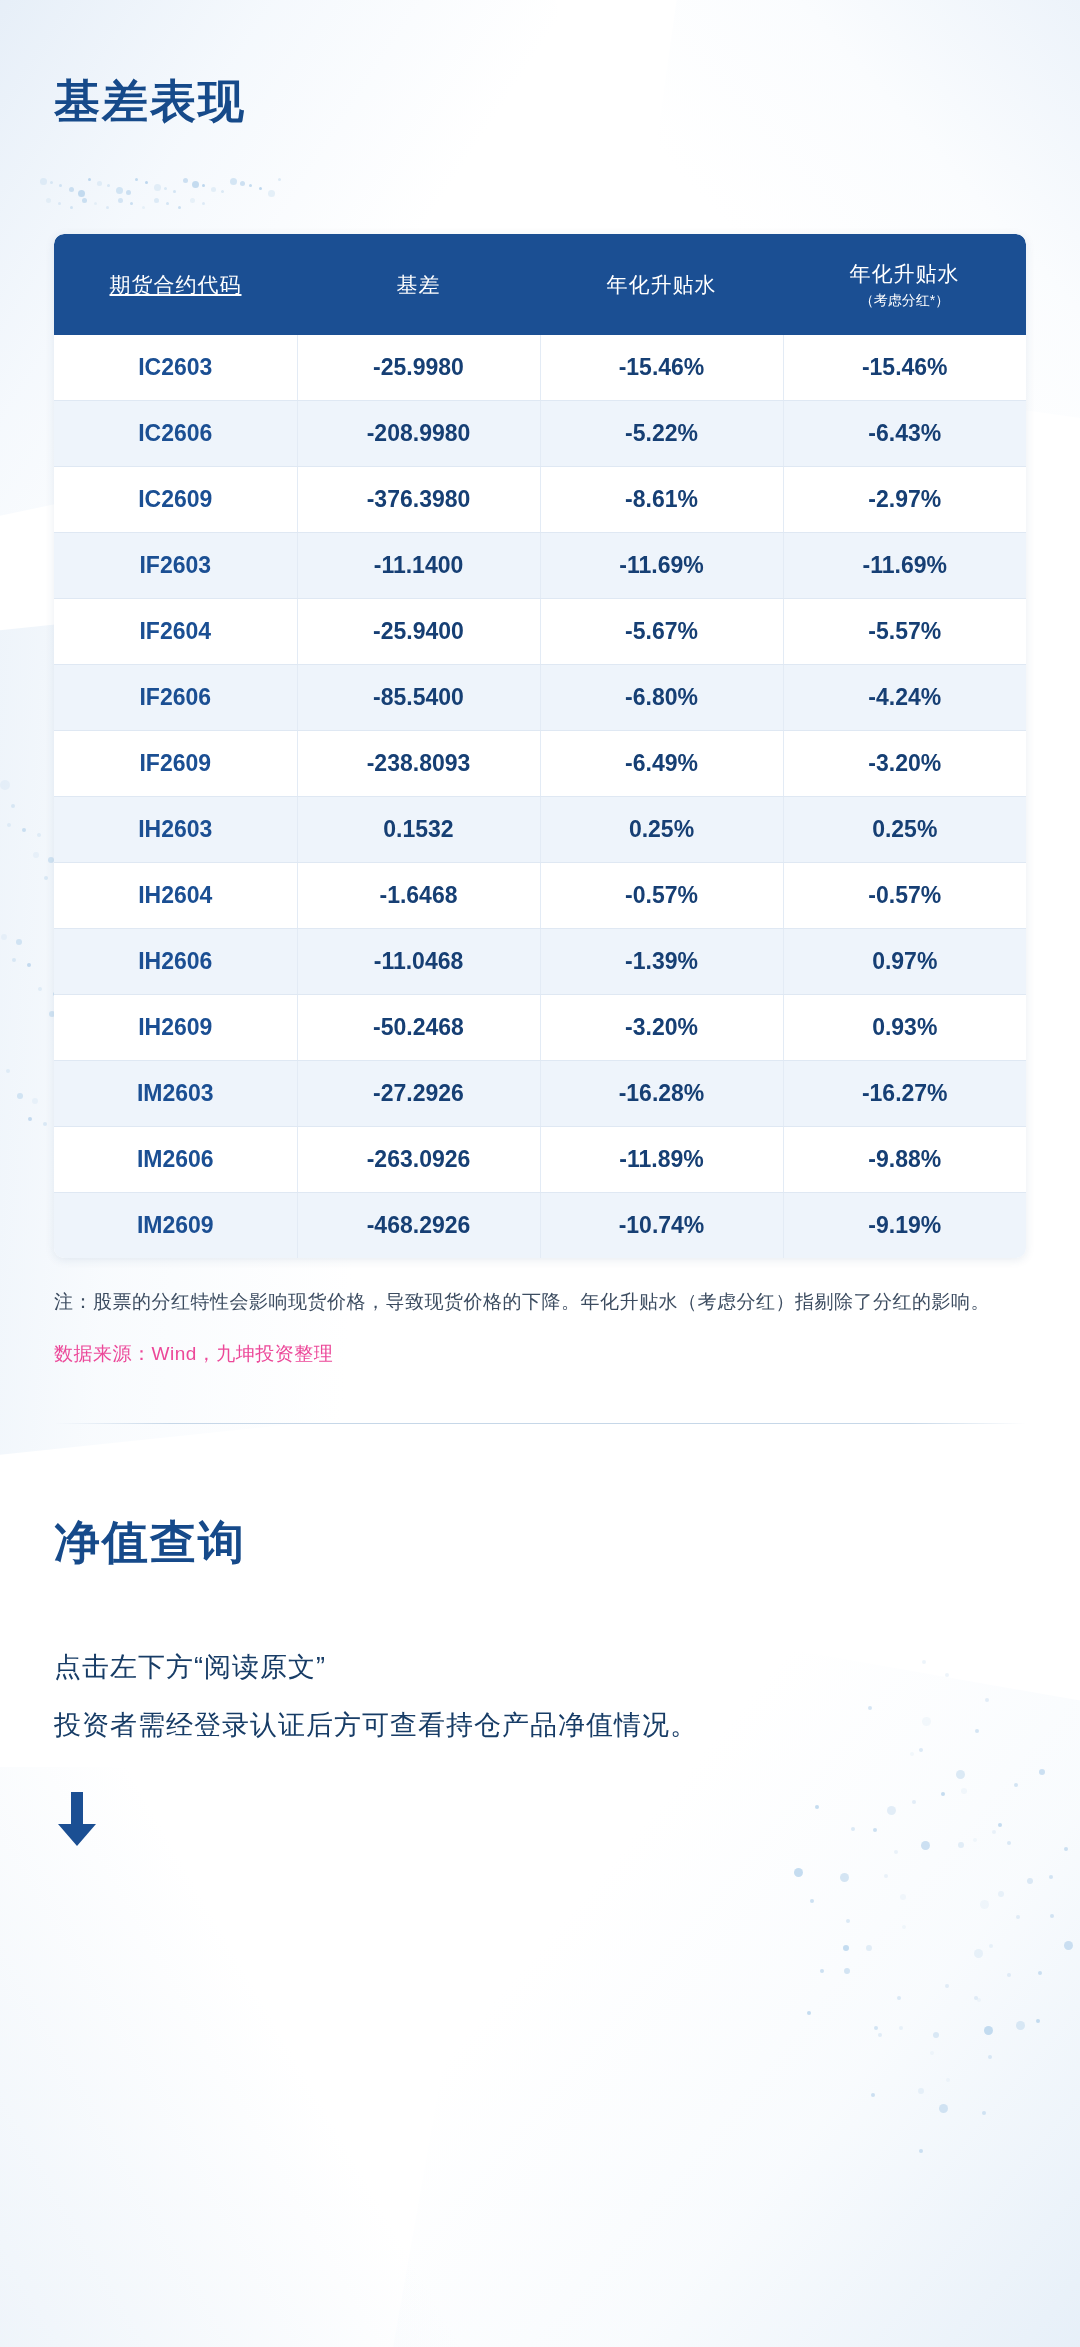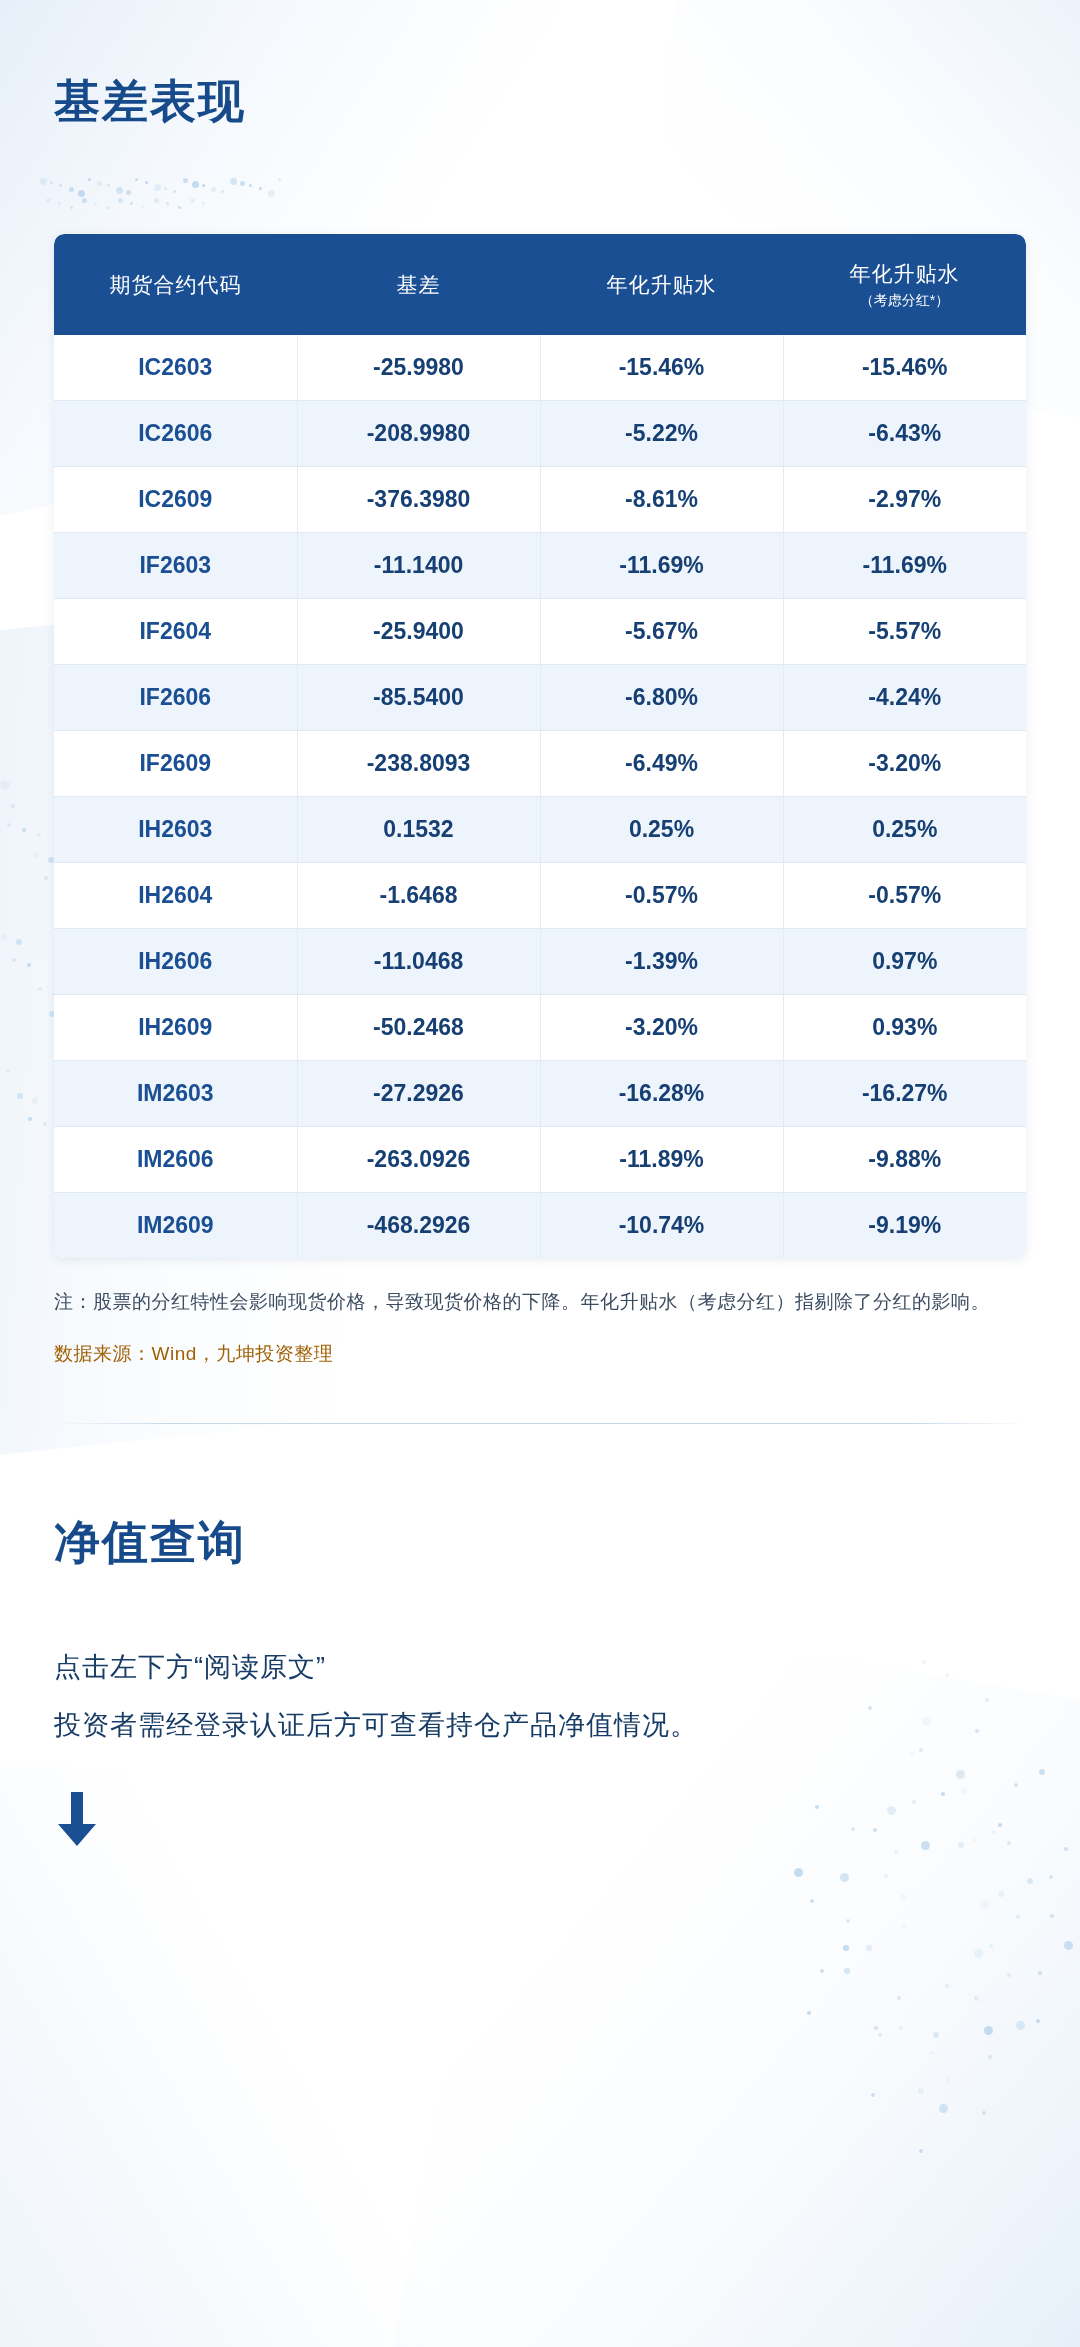--- a/index.html
+++ b/index.html
@@ -106,21 +106,21 @@
     letter-spacing: 1px;
     line-height: 1.3;
   }
   thead th .sub {
     display: block;
     font-size: 14px;
     letter-spacing: 0;
     margin-top: 4px;
     color: #ffffff;
   }
-  thead th:first-child { border-top-left-radius: 10px; }
+  thead th:first-child { border-top-left-radius: 10px; text-decoration: underline; }
   thead th:last-child  { border-top-right-radius: 10px; }
 
   tbody td {
     font-size: 23px;
     font-weight: bold;
     color: #163f74;
     text-align: center;
     padding: 19px 6px;
     border-bottom: 1px solid #dfe8f3;
     background: #ffffff;
@@ -133,21 +133,21 @@
   .note {
     margin-top: 26px;
     font-size: 19px;
     color: #3c4c60;
     line-height: 1.85;
     letter-spacing: .5px;
   }
   .source {
     margin-top: 22px;
     font-size: 19px;
-    color: #a16207;
+    color: #ec4899;
     letter-spacing: .5px;
   }
 
   .divider {
     margin: 56px 0 0 0;
     height: 1px;
     background: linear-gradient(90deg, rgba(190,208,228,0) 0%, #c6d7e8 12%, #c6d7e8 88%, rgba(190,208,228,0) 100%);
   }
 
   .nav-block { margin-top: 46px; }

